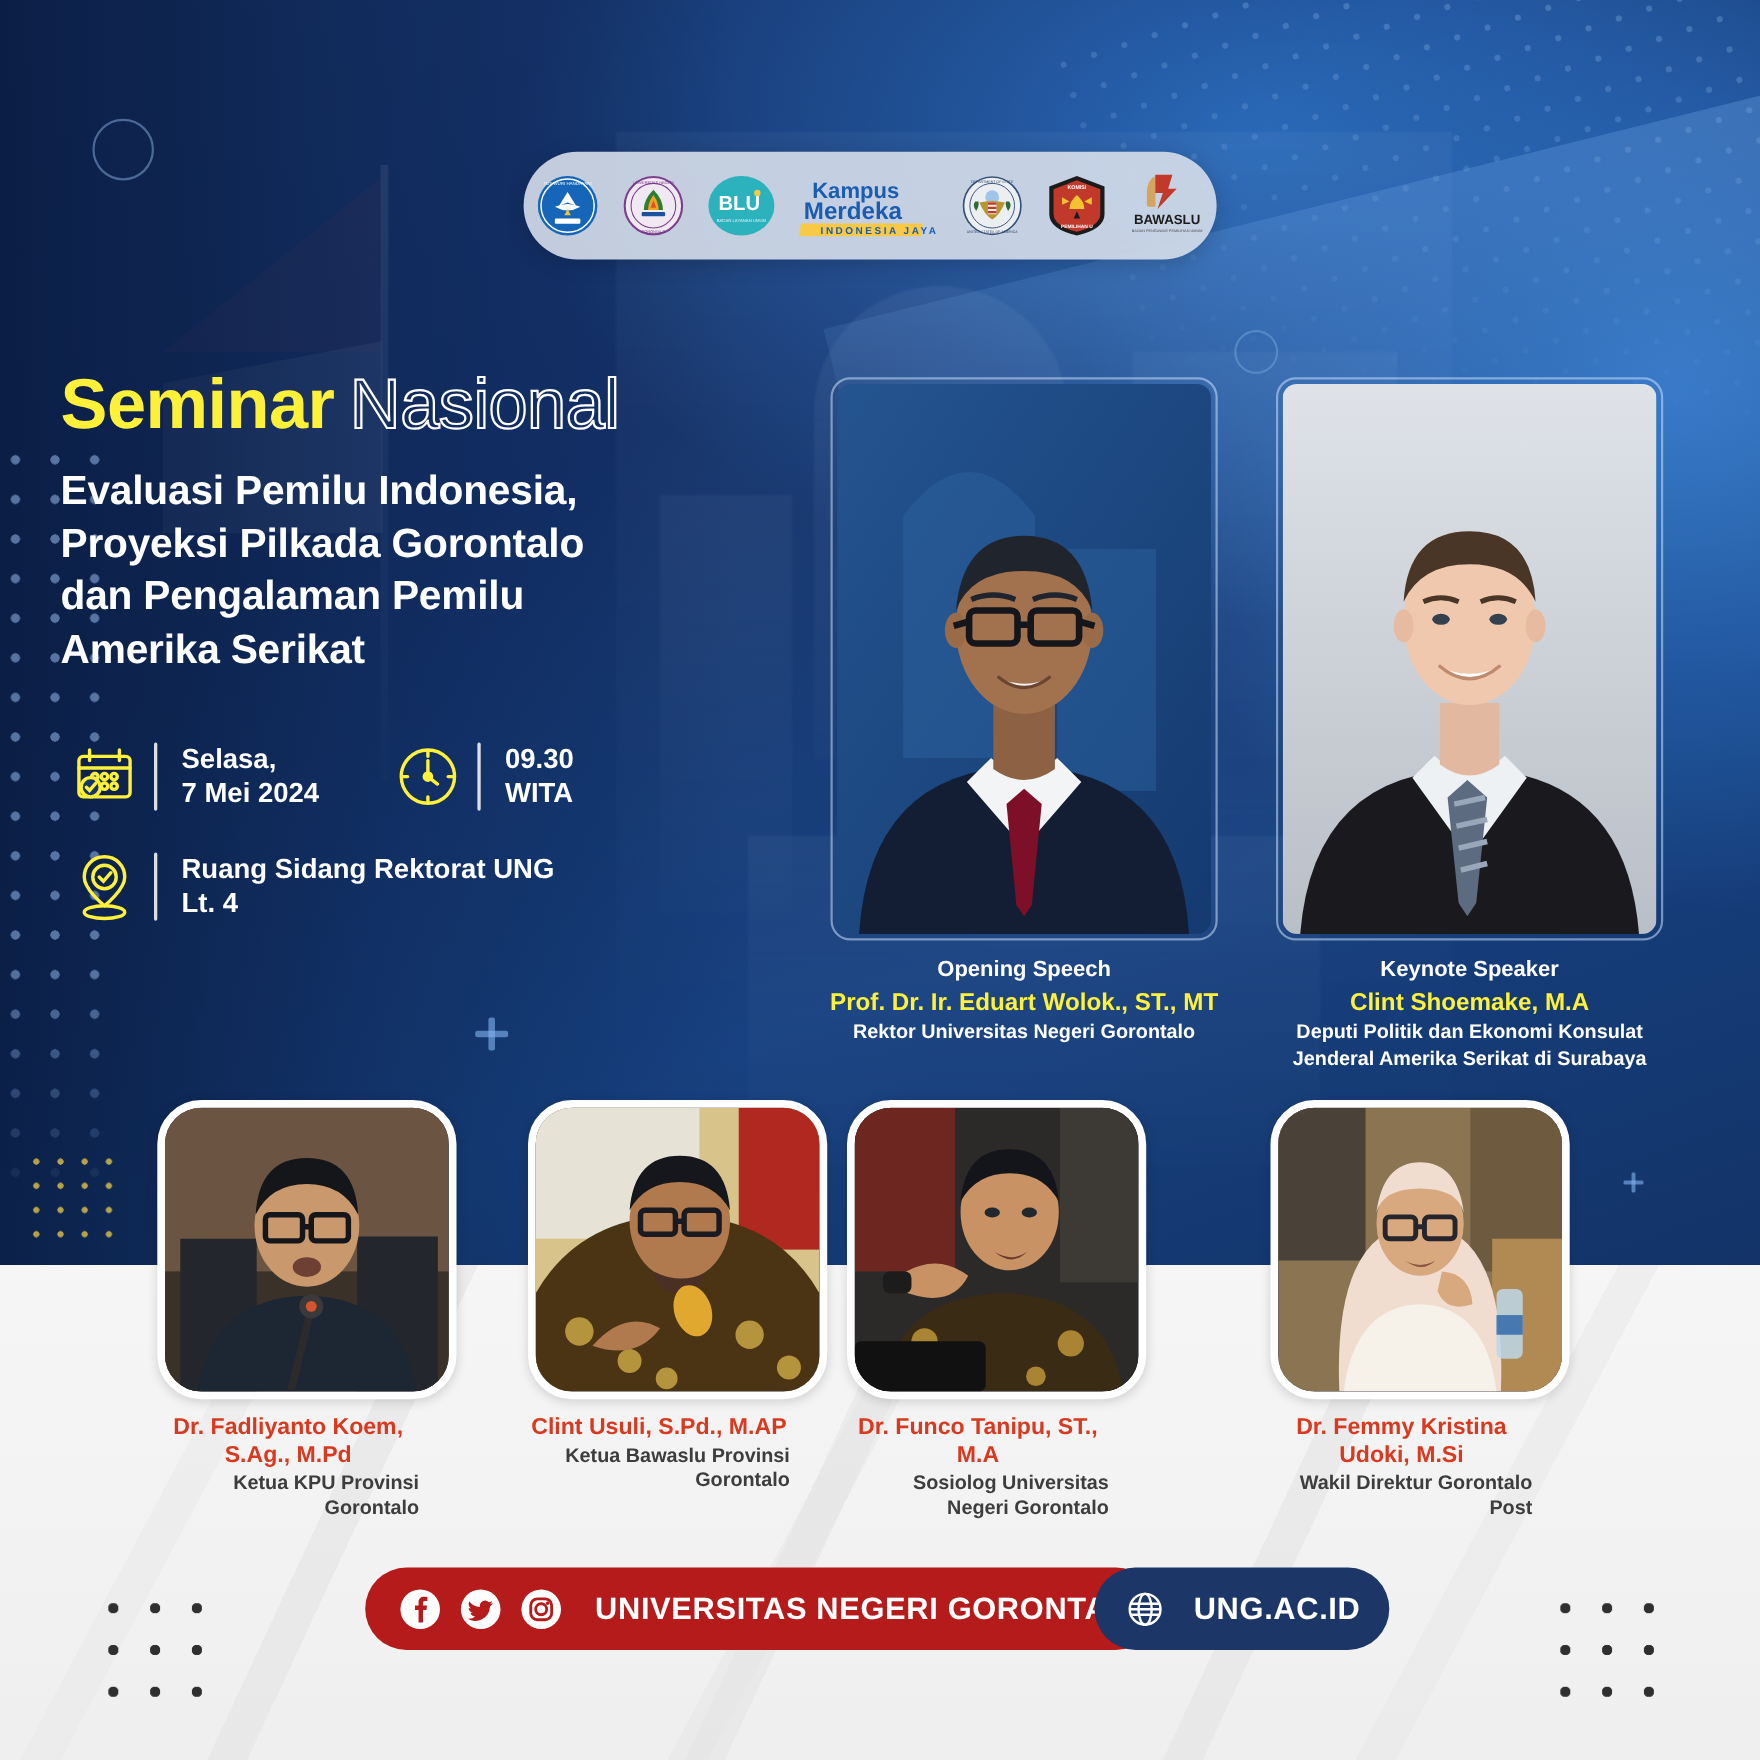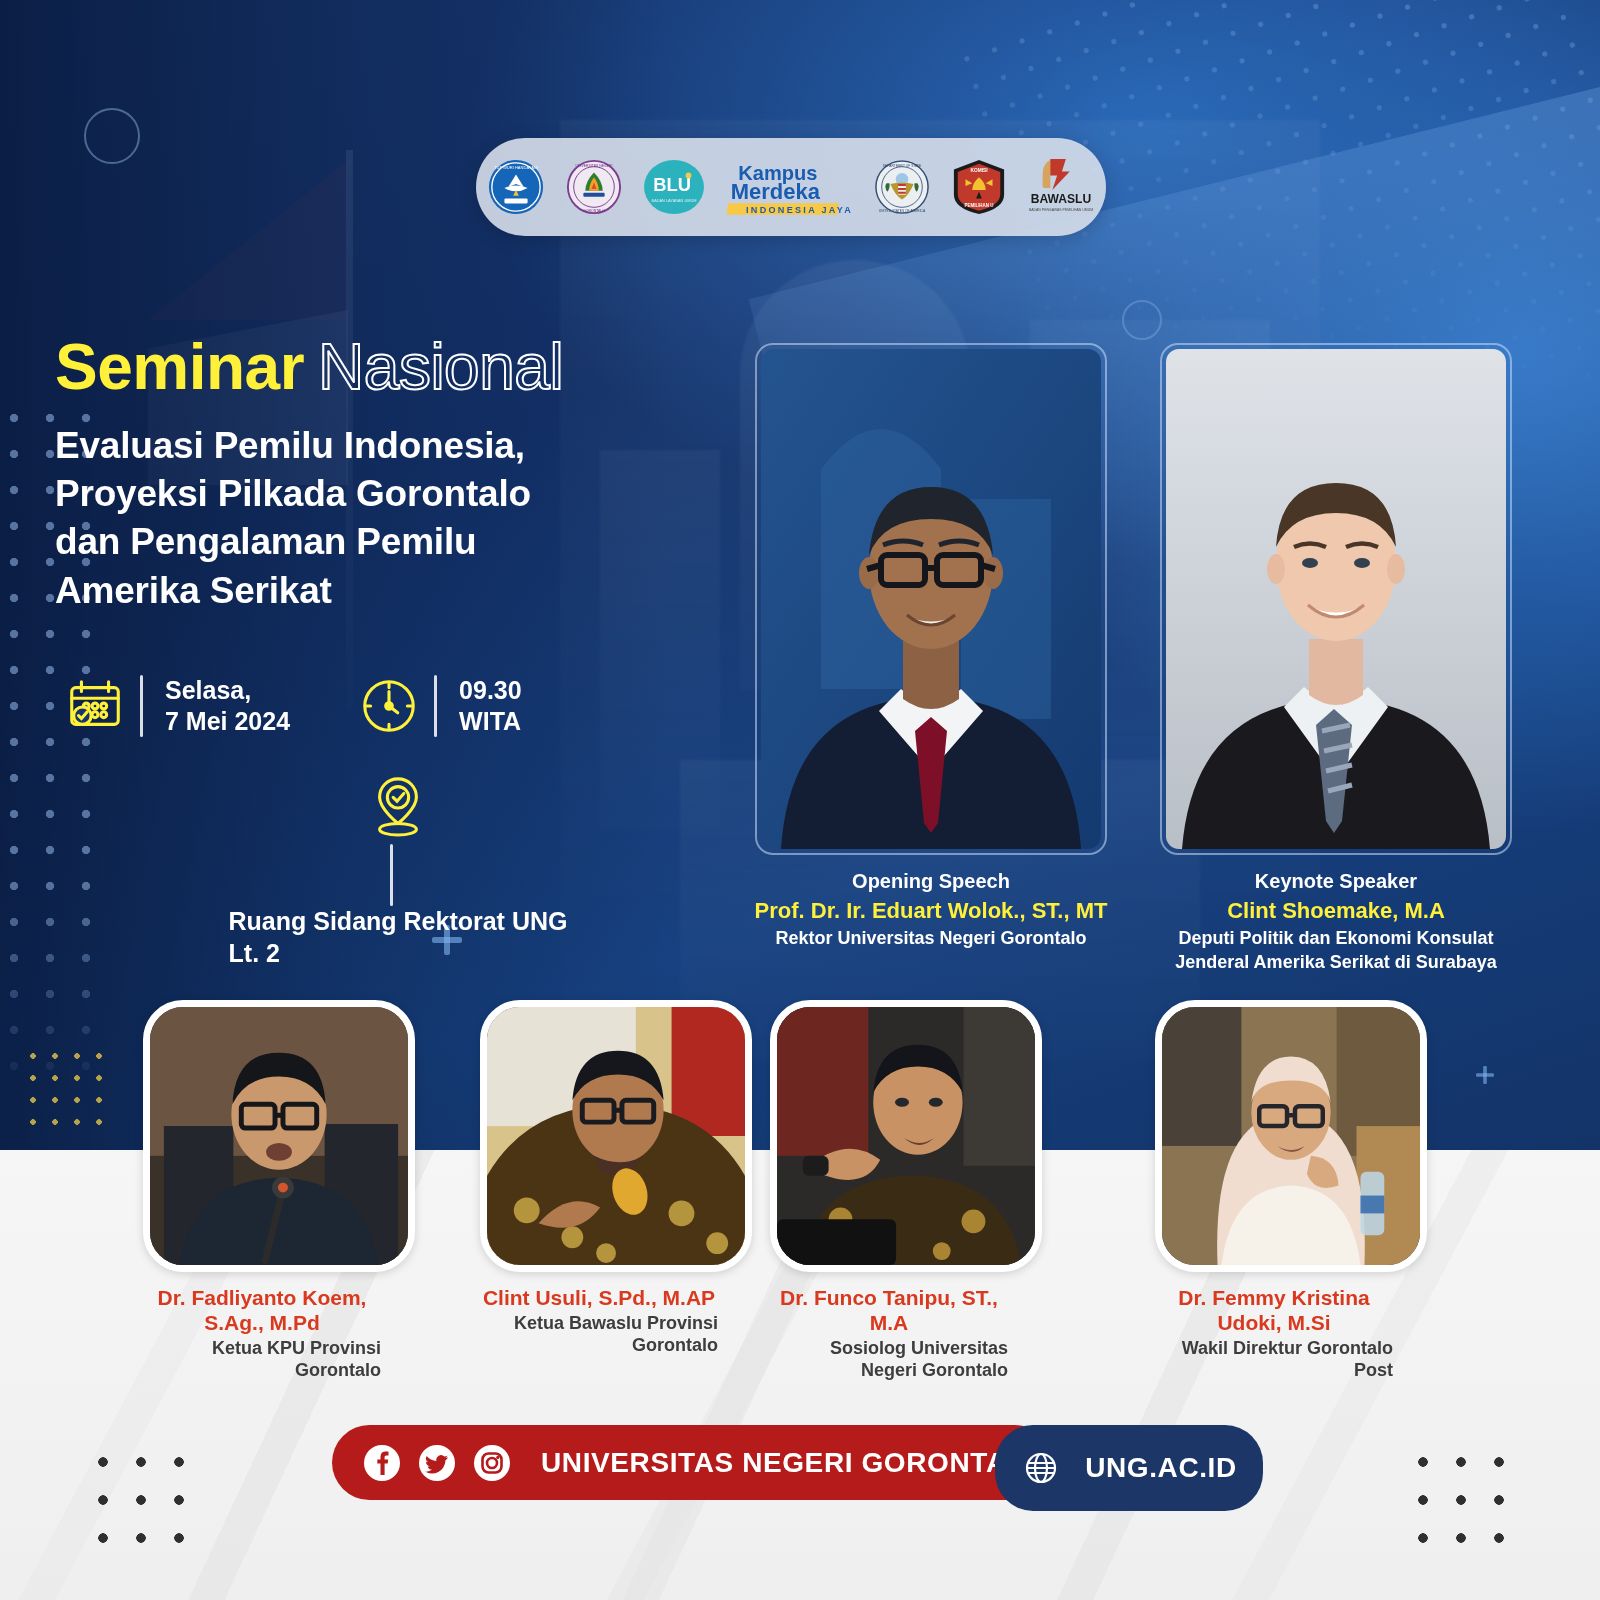--- a/index.html
+++ b/index.html
@@ -85,21 +85,21 @@
   .h-seminar{color:#fff03a;}
   .h-nasional{color:transparent;-webkit-text-stroke:2px #ffffff;margin-left:14px;font-weight:normal;}
   .h-sub{margin-top:22px;color:#fff;font-size:37px;font-weight:bold;line-height:1.30;letter-spacing:-.2px;}
 
   
   .info{position:absolute;left:58px;top:668px;width:680px;color:#fff;}
   .info-row{display:flex;align-items:center;}
   .ic{width:74px;height:76px;flex:0 0 auto;display:flex;align-items:center;justify-content:center;}
   .vline{width:3px;height:62px;background:rgba(255,255,255,.85);margin:0 22px 0 8px;border-radius:2px;}
   .itxt{font-size:25px;font-weight:bold;line-height:1.26;}
-  .info-row2{margin-top:24px;flex-direction:column;}
+  .info-row2{margin-top:24px;}
 
   
   .sp{position:absolute;border-radius:18px;}
   .sp .frame{position:absolute;inset:0;border:2px solid rgba(200,222,250,.55);border-radius:18px;
        pointer-events:none;z-index:4;}
   .sp .photo{position:absolute;inset:6px;border-radius:13px;overflow:hidden;}
   .sp1{left:755px;top:343px;width:352px;height:512px;}
   .sp2{left:1160px;top:343px;width:352px;height:512px;}
 
   .cap{position:absolute;text-align:center;color:#fff;width:380px;}
@@ -126,21 +126,21 @@
   .pan .prole{margin-top:3px;text-align:right;font-size:18px;font-weight:bold;color:#3d3d3d;line-height:1.2;}
   .p1{left:143px;top:1000px;}
   .p2{left:480px;top:1000px;}
   .p3{left:770px;top:1000px;}
   .p4{left:1155px;top:1000px;}
 
   
   .footer{position:absolute;left:332px;top:1425px;width:930px;height:75px;}
   .f-red{position:absolute;left:0;top:0;width:720px;height:75px;background:#b51b1b;
      border-radius:38px;display:flex;align-items:center;padding-left:30px;gap:15px;}
-  .f-blue{position:absolute;left:663px;top:0;width:268px;height:86px;background:#1c3668;
+  .f-blue{position:absolute;left:663px;top:0;width:268px;height:75px;background:#1c3668;
      border-radius:38px;display:flex;align-items:center;justify-content:center;gap:24px;}
   .f-txt{color:#fff;font-size:28px;font-weight:bold;letter-spacing:.6px;margin-left:14px;}
   .f-url{color:#fff;font-size:28px;font-weight:bold;letter-spacing:.6px;}
   .soc{width:40px;height:40px;flex:0 0 auto;}
   .dotgrid{position:absolute;width:118px;height:118px;
      background-image:radial-gradient(#2f2f2f 4.5px, transparent 5px);
      background-size:38px 38px;}
   .dg-l{left:84px;top:1443px;}
   .dg-r{left:1404px;top:1443px;}
 </style>
@@ -312,21 +312,21 @@
         <svg width="62" height="66" viewBox="0 0 64 68" fill="none" stroke="#fff03a" stroke-width="3.2" stroke-linecap="round">
           <path d="M32 6 C21 6 13 14.5 13 25 C13 37 32 52 32 52 C32 52 51 37 51 25 C51 14.5 43 6 32 6Z"></path>
           <circle cx="32" cy="25" r="11"></circle>
           <path d="M27 25 l4 4 l7 -8"></path>
           <ellipse cx="32" cy="58" rx="19" ry="6"></ellipse>
         </svg>
       </span>
       <span class="vline"></span>
       <span class="itxt">
         <div>Ruang Sidang Rektorat UNG</div>
-        <div>Lt. 2</div>
+        <div>Lt. 4</div>
       </span>
     </div>
   </div>
 
   <div class="sp sp1">
     <div class="photo">
       <svg width="100%" height="100%" viewBox="0 0 340 500" preserveAspectRatio="xMidYMid slice">
         <defs>
           <linearGradient id="bgA" x1="0" y1="0" x2="1" y2="1">
             <stop offset="0" stop-color="#24548f"></stop>

